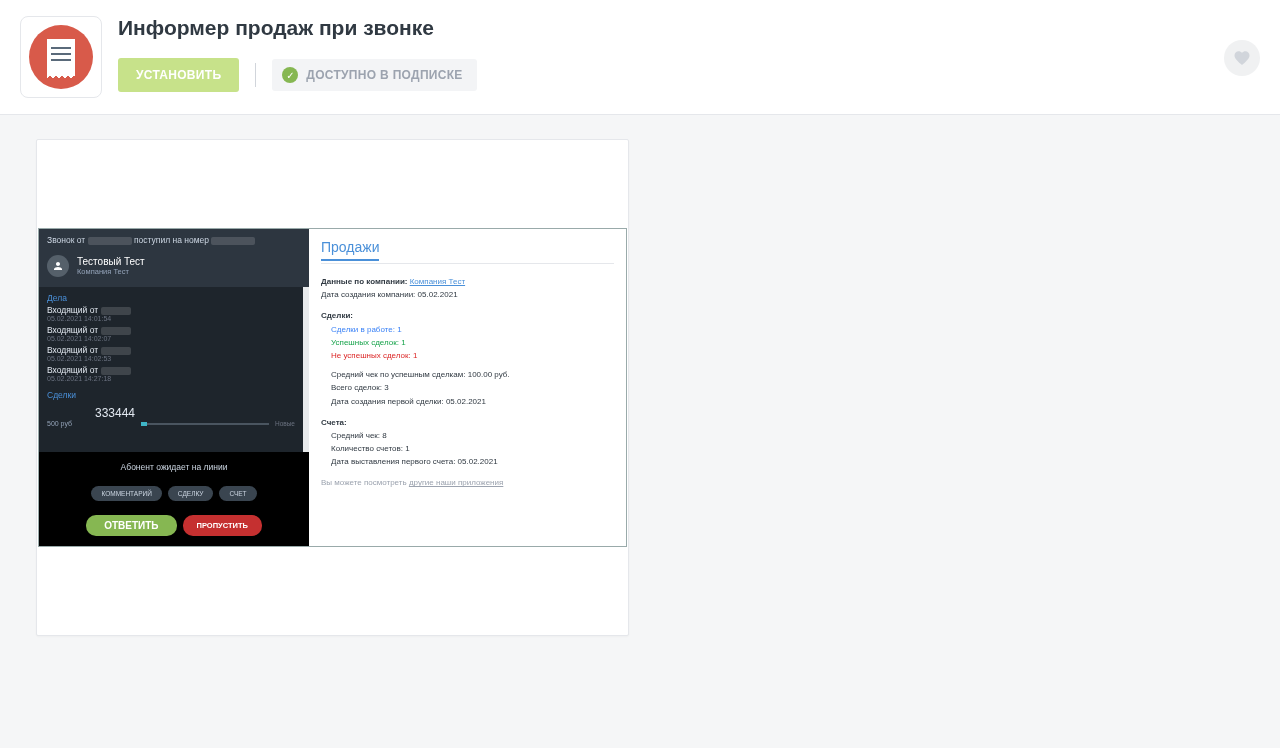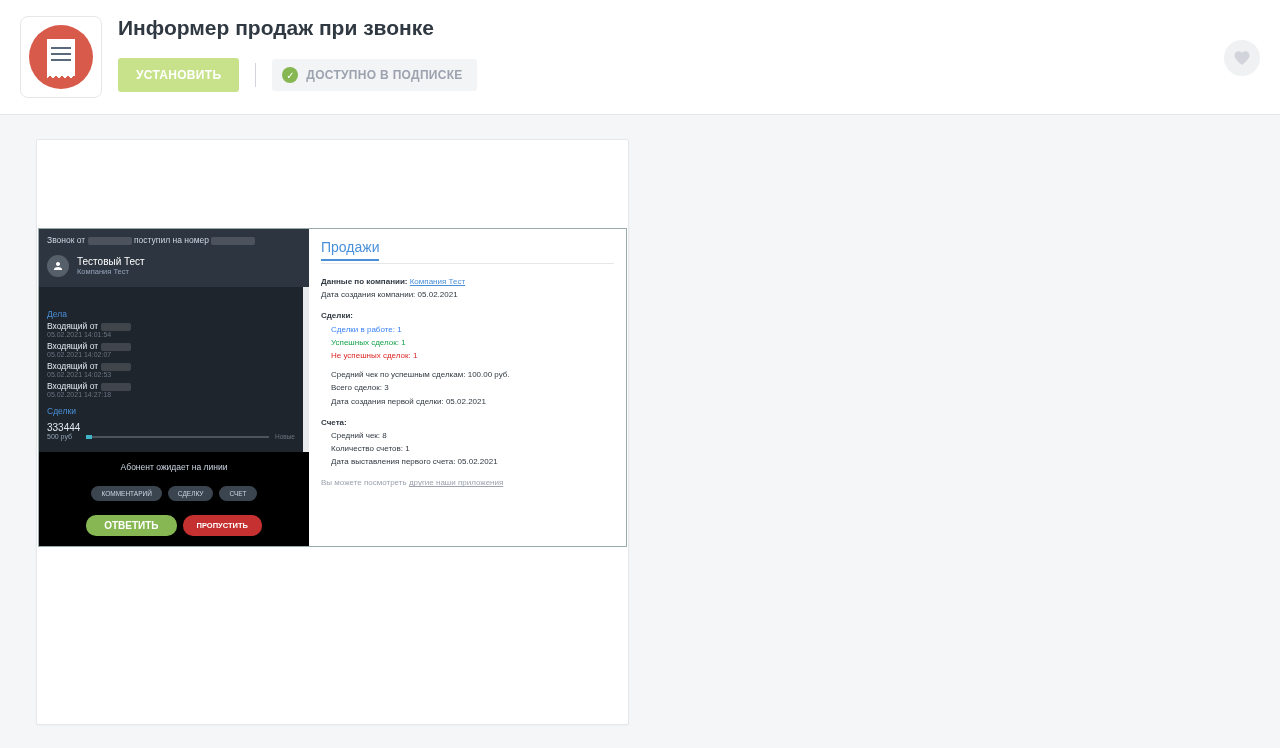--- a/index.html
+++ b/index.html
@@ -19,38 +19,38 @@
 .header-actions { display: flex; align-items: center; gap: 16px; }
 .install-btn { background: #c7e28a; color: #fff; border: none; padding: 10px 18px; font-size: 12px; font-weight: 600; letter-spacing: 0.3px; border-radius: 3px; cursor: pointer; }
 .divider { width: 1px; height: 24px; background: #d1d5db; }
 .subscription-badge { display: flex; align-items: center; gap: 8px; background: #f3f4f6; padding: 8px 14px 8px 10px; border-radius: 3px; }
 .check-icon { width: 16px; height: 16px; border-radius: 50%; background: #86b752; display: flex; align-items: center; justify-content: center; color: #fff; font-size: 10px; }
 .subscription-text { color: #9ca3af; font-size: 12px; font-weight: 600; letter-spacing: 0.3px; }
 .heart-btn { position: absolute; right: 20px; top: 40px; width: 36px; height: 36px; border-radius: 50%; background: #f0f1f2; border: none; display: flex; align-items: center; justify-content: center; cursor: pointer; }
 .heart-btn svg { fill: #d1d5db; }
 
 .body-area { padding: 24px 36px; }
-.screenshot-card { width: 593px; height: 586px; background: #fff; border: 1px solid #e5e7eb; border-radius: 2px; padding: 88px 0 0 0; position: relative; box-shadow: 0 1px 2px rgba(0,0,0,0.03); }
+.screenshot-card { width: 593px; height: 497px; background: #fff; border: 1px solid #e5e7eb; border-radius: 2px; padding: 88px 0 0 0; position: relative; box-shadow: 0 1px 2px rgba(0,0,0,0.03); }
 
 .call-window { margin: 0 1px; height: 319px; display: flex; border: 1px solid #9aa; }
 .call-left { width: 270px; background: #2d3640; color: #fff; display: flex; flex-direction: column; }
 .call-top { padding: 6px 8px; font-size: 8.5px; color: #cbd5e1; }
 .blurred { display: inline-block; width: 44px; height: 8px; background: rgba(255,255,255,0.15); border-radius: 2px; vertical-align: middle; }
 .blurred-sm { width: 30px; }
 .caller-row { display: flex; align-items: center; gap: 8px; padding: 4px 8px 10px; }
 .avatar { width: 22px; height: 22px; border-radius: 50%; background: #55606a; display: flex; align-items: center; justify-content: center; }
 .avatar svg { fill: #fff; }
 .caller-name { font-size: 10px; font-weight: 500; }
 .caller-company { font-size: 7.5px; color: #94a3b8; }
 .call-body { background: #1e252c; padding: 6px 8px; flex: 1; position: relative; border-right: 6px solid #e8eaec; }
-.section-label { color: #4a90d9; font-size: 8.5px; margin-bottom: 2px; margin-top: 16px; }
+.section-label { color: #4a90d9; font-size: 8.5px; margin-bottom: 2px; }
 .call-line { font-size: 8.5px; margin-top: 1px; color: #e2e8f0; }
 .call-date { font-size: 7px; color: #6b7280; margin-bottom: 3px; }
 .deal-row { display: flex; align-items: flex-end; margin-top: 6px; }
-.deal-name { font-size: 10px; color: #e2e8f0; }
+.deal-name { font-size: 12px; color: #e2e8f0; margin-left: 48px; }
 .deal-price { font-size: 7px; color: #94a3b8; }
 .deal-bar-wrap { flex: 1; margin: 0 6px 2px; position: relative; height: 10px; }
 .deal-bar { height: 2px; background: #4a5560; position: absolute; left: 0; right: 0; bottom: 0; }
 .deal-bar-fill { position: absolute; left: 0; height: 4px; width: 6px; background: #3fb5c7; bottom: -1px; }
 .deal-stage { font-size: 6.5px; color: #6b7280; }
 
 .call-footer { background: #000000; padding: 10px 0; text-align: center; }
 .wait-text { font-size: 8.5px; color: #cbd5e1; margin-bottom: 14px; }
 .pill-row { display: flex; justify-content: center; gap: 6px; margin-bottom: 14px; }
 .pill { background: #3a4550; color: #cbd5e1; font-size: 6.5px; padding: 4px 10px; border-radius: 10px; border: none; }

